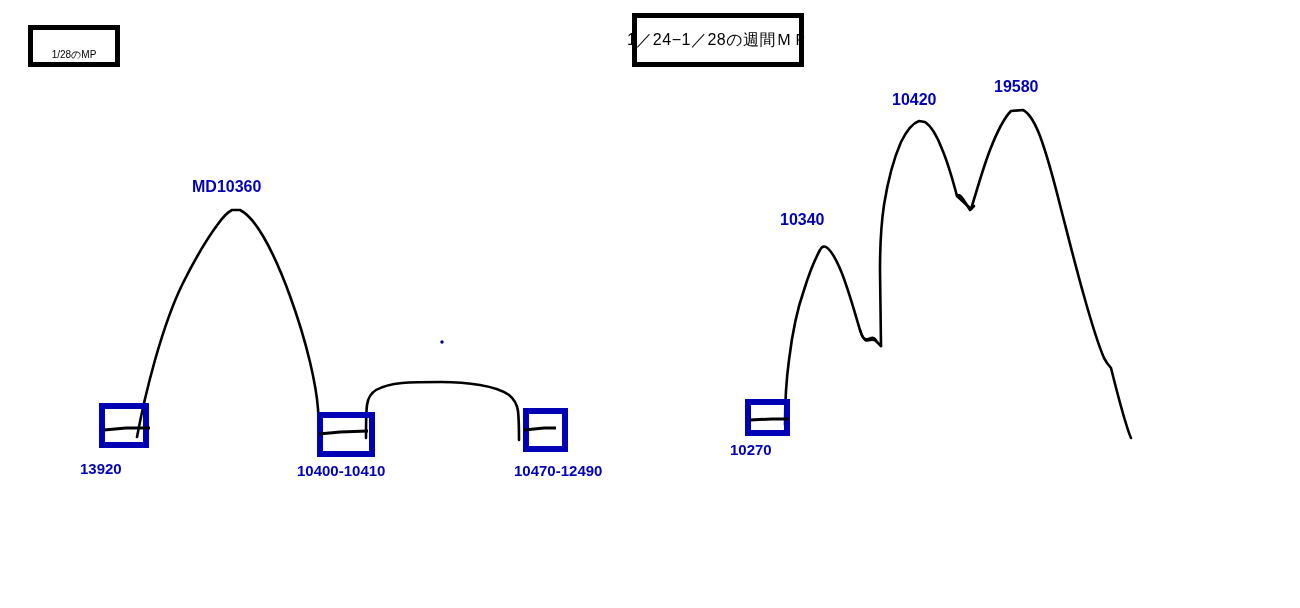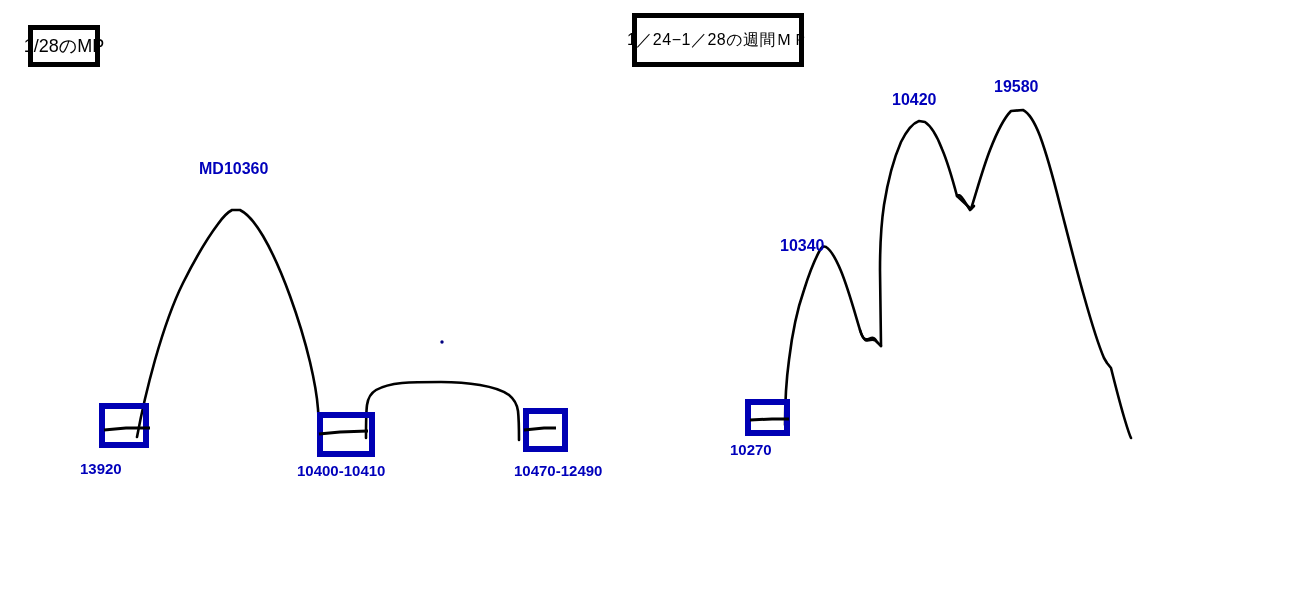--- a/index.html
+++ b/index.html
@@ -25,24 +25,25 @@
     box-sizing: border-box;
     display: flex;
     align-items: center;
     justify-content: center;
     color: #000000;
     white-space: nowrap;
   }
   #title-box-left {
     left: 28px;
     top: 25px;
-    width: 72px;
+    width: 92px;
     height: 42px;
-    font-size: 18px;
+    font-size: 10px;
     letter-spacing: 0px;
+    align-items: flex-end;
   }
   #title-box-right {
     left: 632px;
     top: 13px;
     width: 172px;
     height: 54px;
     font-size: 16px;
     letter-spacing: 0.5px;
   }
   .value-label {
@@ -176,29 +177,29 @@
                L 1107,363
                L 1111,368
                C 1114,380 1119,400 1124,417
                C 1127,427 1129,434 1131,438"></path>
 
       <rect class="poc-box" x="748" y="402" width="39" height="31"></rect>
       <path class="poc-tick" d="M 750,420 L 772,419 L 789,419"></path>
     </g>
   </svg>
 
-  <div class="value-label big" style="left:192px; top:161px;margin-left:7px;">MD10360</div>
+  <div class="value-label big" style="left:192px; top:179px;">MD10360</div>
 
   <div class="value-label" style="left:80px; top:461px;">13920</div>
 
   <div class="value-label" style="left:297px; top:463px;">10400-10410</div>
 
   <div class="value-label" style="left:514px; top:463px;">10470-12490</div>
 
-  <div class="value-label big" style="left:780px; top:212px;margin-top:26px;">10340</div>
+  <div class="value-label big" style="left:780px; top:212px;">10340</div>
 
   <div class="value-label big" style="left:892px; top:92px;">10420</div>
 
   <div class="value-label big" style="left:994px; top:79px;">19580</div>
 
   <div class="value-label" style="left:730px; top:442px;text-align:center;">10270</div>
 
 </div>
 
 </body></html>

